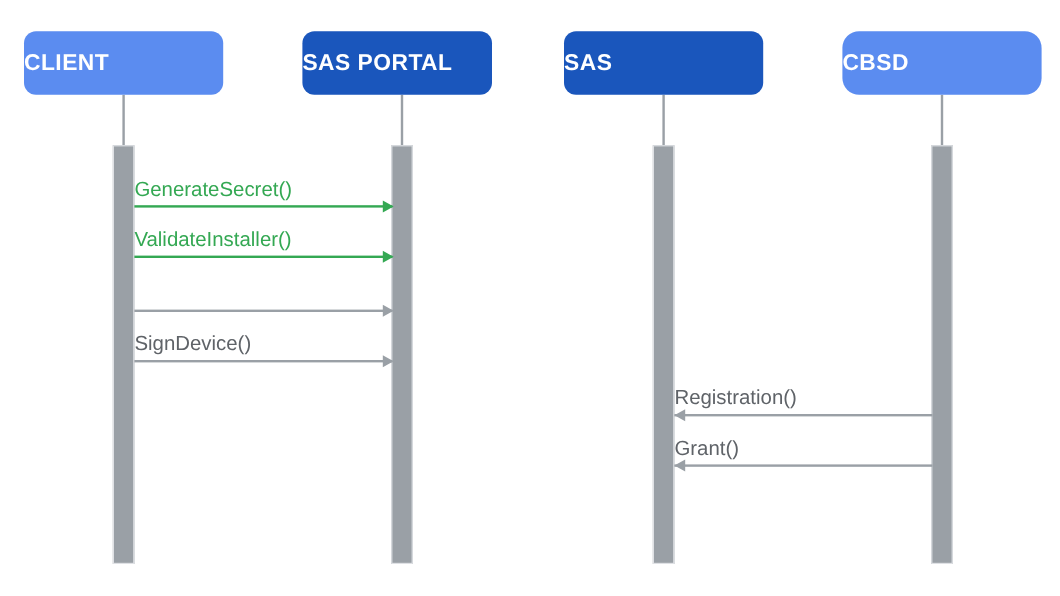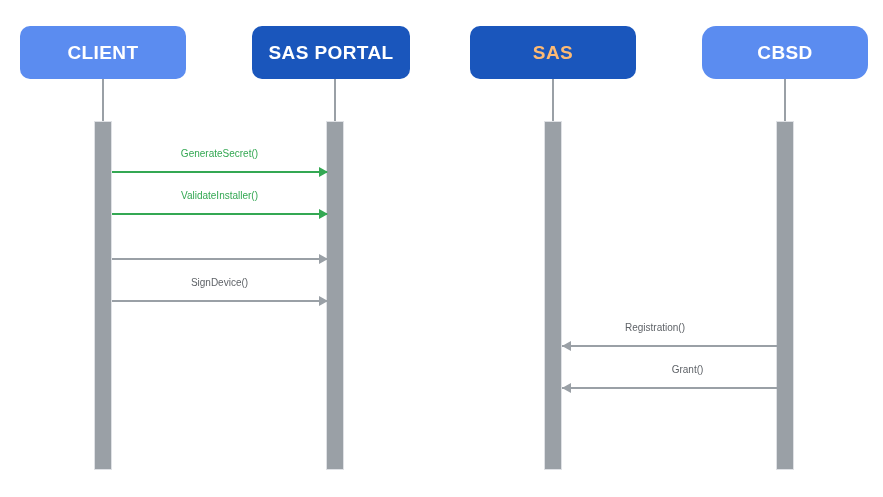--- a/index.html
+++ b/index.html
@@ -14,21 +14,21 @@
     position: relative;
     width: 883px;
     height: 497px;
     background: #ffffff;
     overflow: hidden;
   }
   .actor-box {
     position: absolute;
     display: flex;
     align-items: center;
-    justify-content: center;
+    justify-content: flex-start;
     border-radius: 10px;
     box-sizing: border-box;
     color: #ffffff;
     font-weight: bold;
     font-size: 19px;
     letter-spacing: 0.4px;
     white-space: nowrap;
   }
   .lifeline {
     position: absolute;
@@ -41,23 +41,23 @@
     background: #9aa0a6;
     border: 1px solid #dfe1e5;
     box-sizing: border-box;
   }
   .msg-line {
     position: absolute;
     height: 2px;
   }
   .msg-label {
     position: absolute;
-    font-size: 10px;
+    font-size: 17px;
     white-space: nowrap;
-    text-align: center;
+    text-align: left;
   }
   .arrow-head {
     position: absolute;
     width: 0;
     height: 0;
   }
   .arrow-head.right {
     border-top: 5px solid transparent;
     border-bottom: 5px solid transparent;
   }
@@ -94,19 +94,19 @@
     <div class="msg-label" style="left: 562px; width: 186px; top: 322px; color: rgb(95, 99, 104);">Registration()</div>
     <div class="msg-line" style="left: 562px; top: 387px; width: 215px; background: rgb(154, 160, 166);"></div>
     <div class="arrow-head left" style="top: 383px; left: 562px; border-right: 9px solid rgb(154, 160, 166);"></div>
     <div class="msg-label" style="left: 562px; width: 251px; top: 364px; color: rgb(95, 99, 104);">Grant()</div>
     <div class="actor-box" style="left: 20px; top: 26px; width: 166px; height: 53px; background: rgb(91, 140, 240); color: rgb(255, 255, 255);">
       <span>CLIENT</span>
     </div>
     <div class="actor-box" style="left: 252px; top: 26px; width: 158px; height: 53px; background: rgb(26, 86, 188); color: rgb(255, 255, 255);">
       <span>SAS PORTAL</span>
     </div>
-    <div class="actor-box" style="left: 470px; top: 26px; width: 166px; height: 53px; background: rgb(26, 86, 188); color: #fdba74;">
+    <div class="actor-box" style="left: 470px; top: 26px; width: 166px; height: 53px; background: rgb(26, 86, 188); color: #ffffff;">
       <span>SAS</span>
     </div>
     <div class="actor-box" style="left: 702px; top: 26px; width: 166px; height: 53px; background: rgb(91, 140, 240); color: rgb(255, 255, 255); border-radius: 14px;">
       <span>CBSD</span>
     </div>
   </div>
 
 </body></html>

